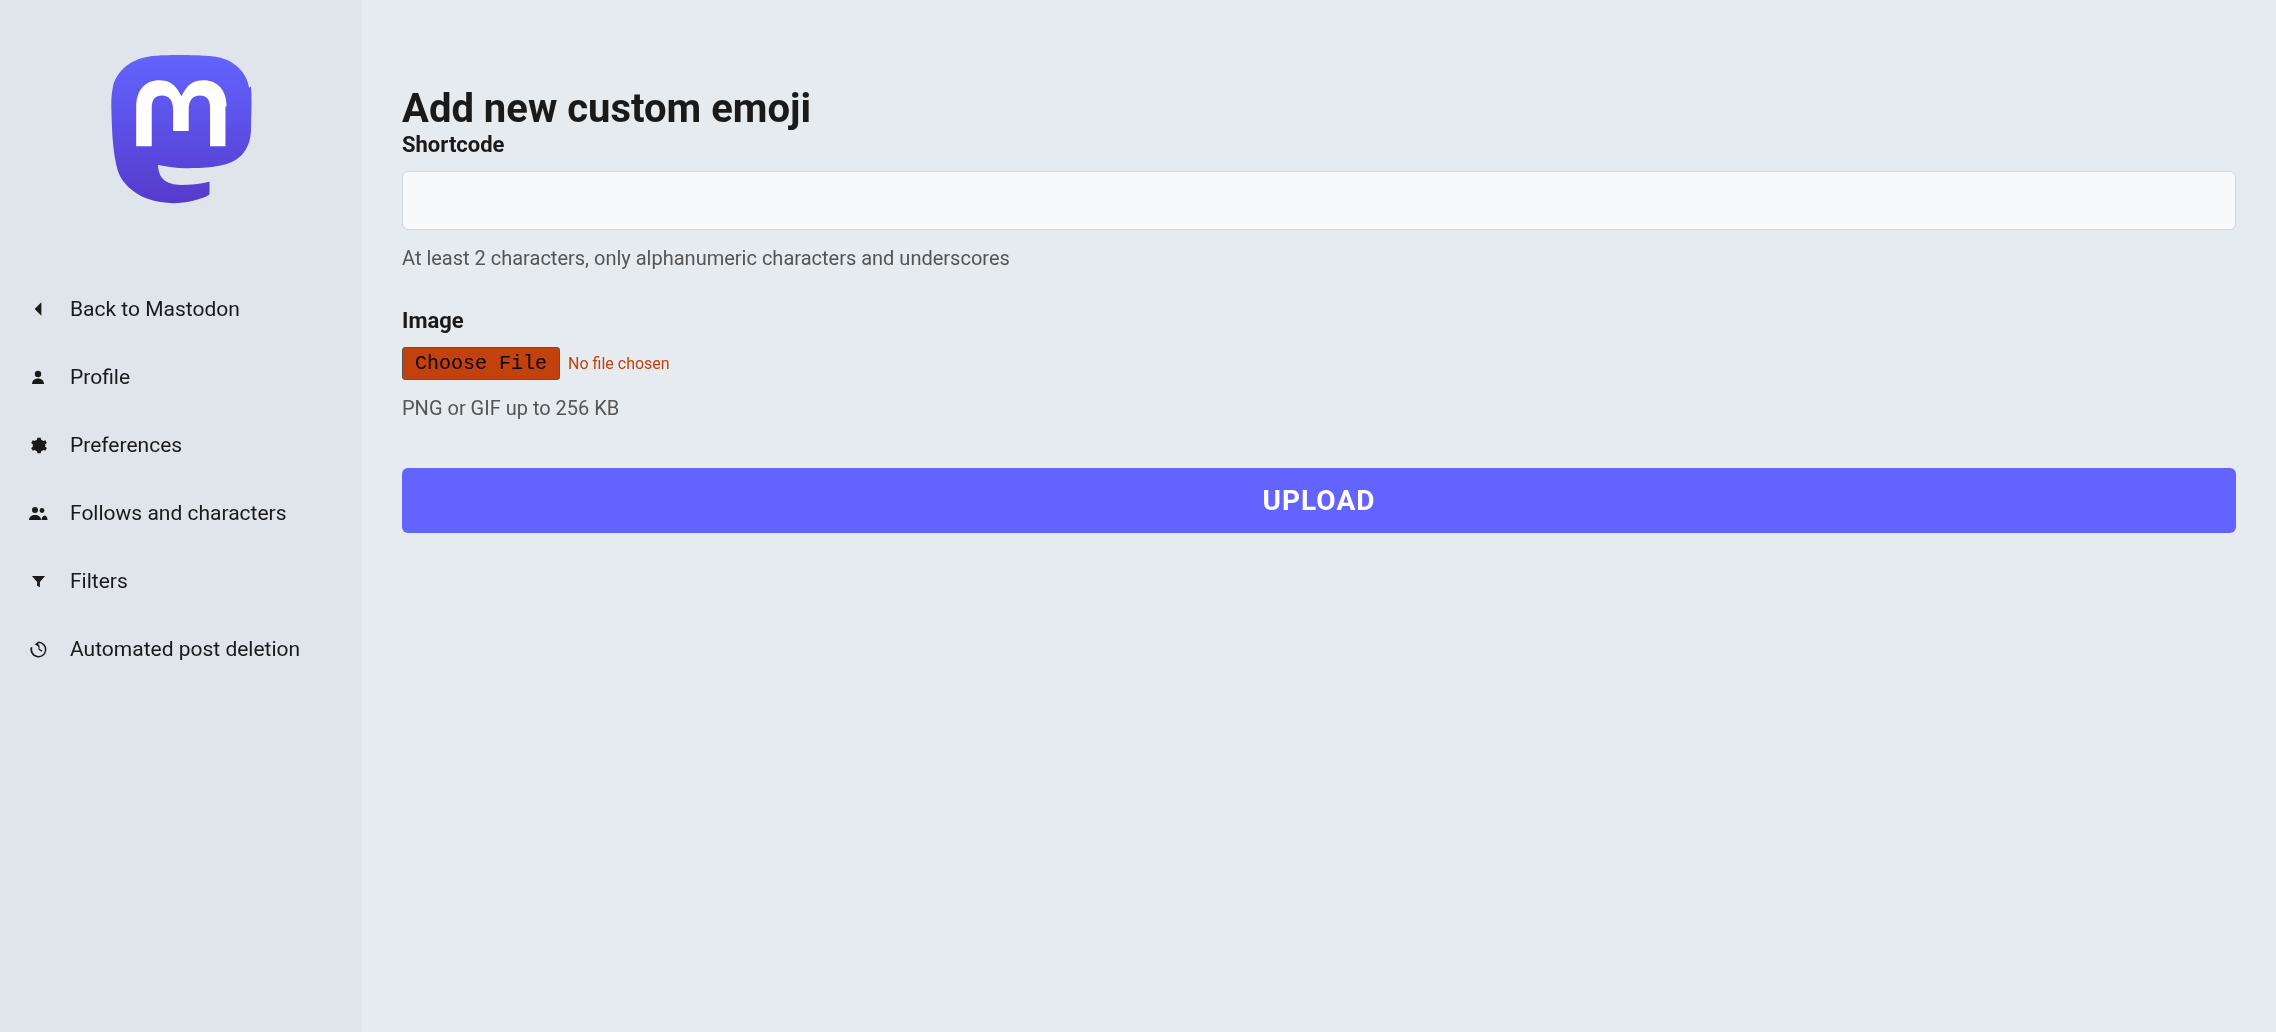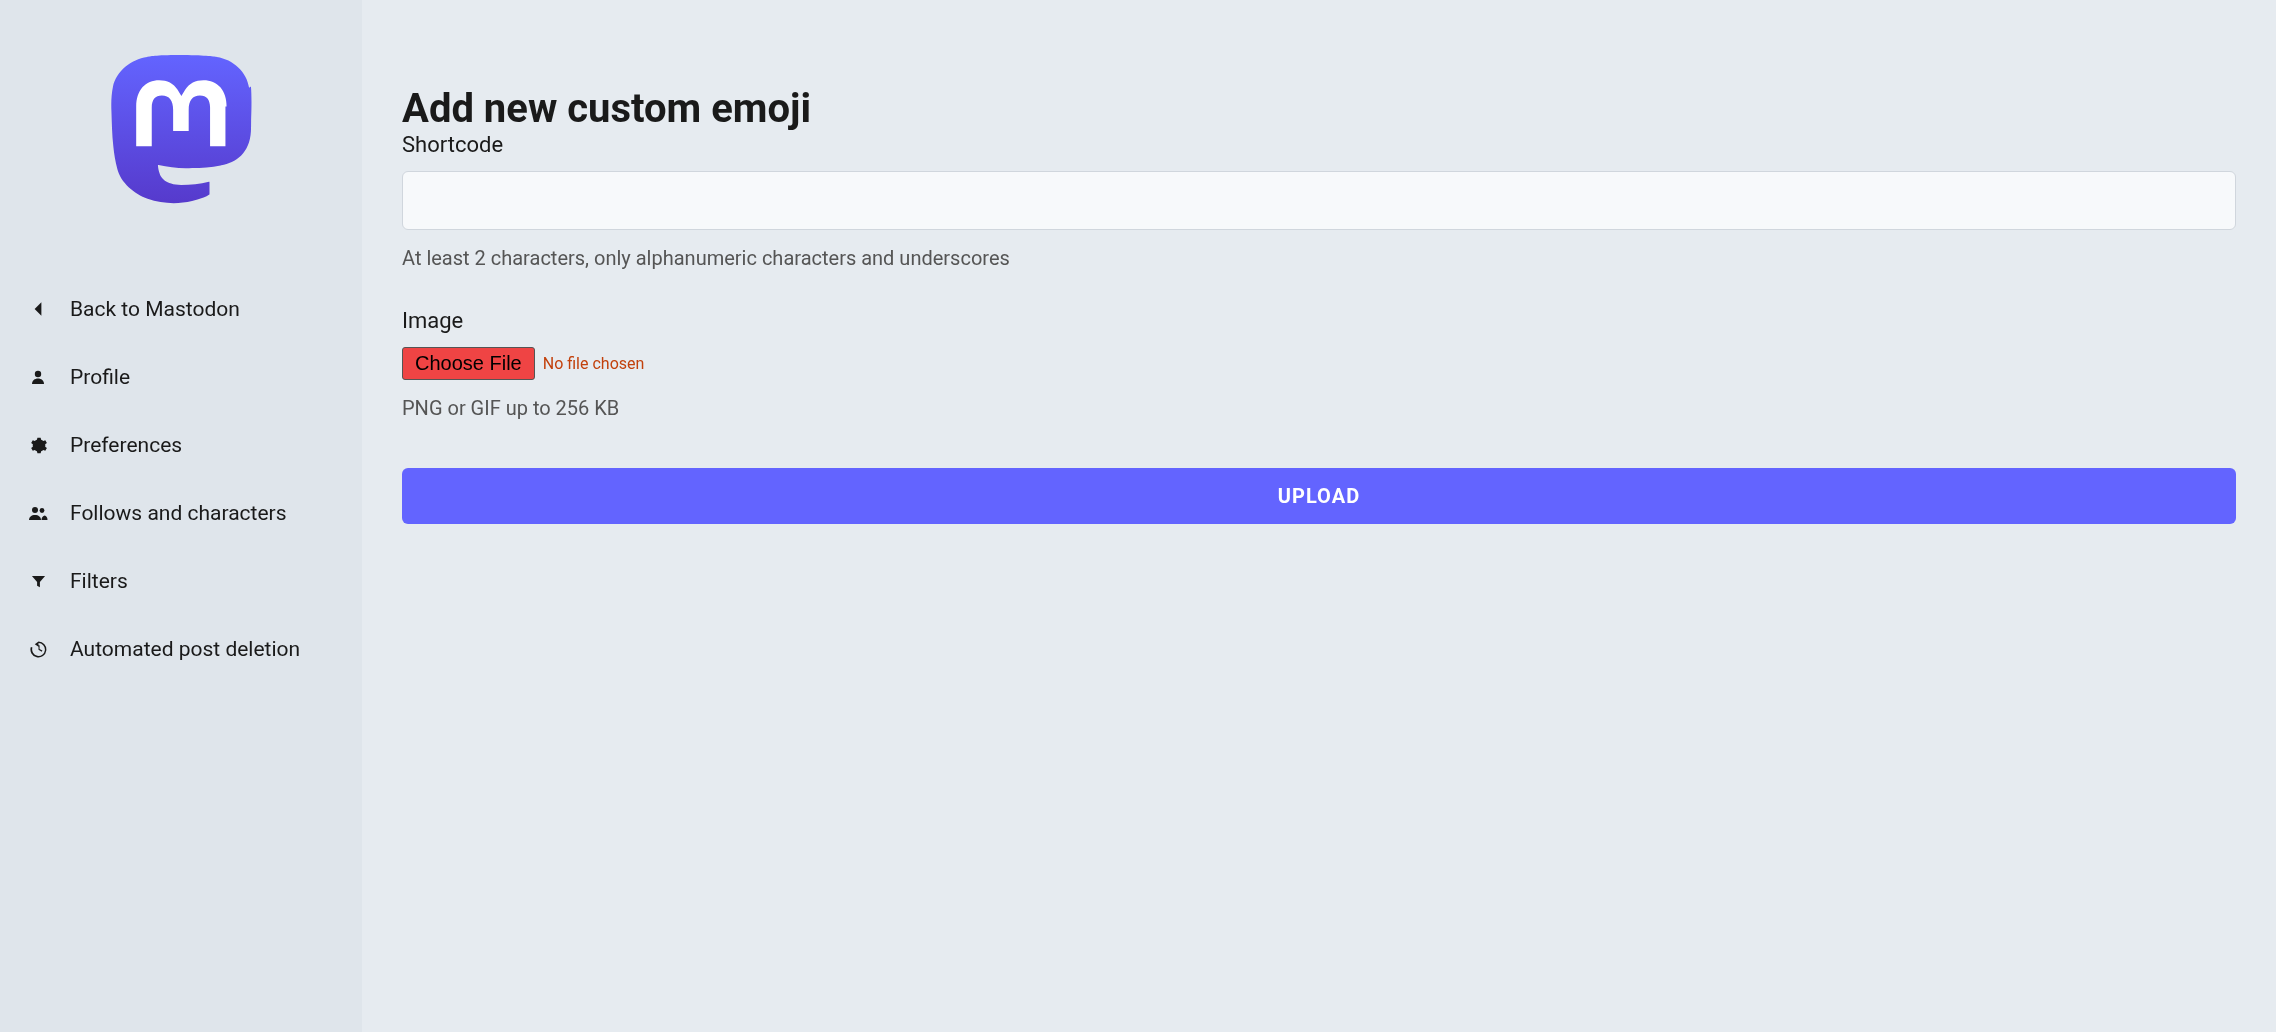--- a/index.html
+++ b/index.html
@@ -56,21 +56,21 @@
     .page-title {
       font-size: 40px;
       font-weight: 700;
       color: #1a1a1a;
     }
     .field-group {
       margin-bottom: 38px;
     }
     .field-label {
       font-size: 22px;
-      font-weight: 400;
+      font-weight: 700;
       margin-bottom: 14px;
       display: block;
       color: #1a1a1a;
     }
     .text-input {
       width: 100%;
       padding: 18px 16px;
       font-size: 18px;
       border: 1px solid #d0d6dd;
       border-radius: 6px;
@@ -84,39 +84,39 @@
     }
     .file-row {
       display: flex;
       align-items: center;
       gap: 8px;
       margin-bottom: 12px;
     }
     .choose-file-btn {
       font-size: 20px;
       padding: 4px 12px;
-      background: #ef4444;
+      background: #c2410c;
       border: 1px solid #555;
       border-radius: 3px;
       cursor: pointer;
-      font-family: Liberation Sans, sans-serif;
+      font-family: Liberation Mono, monospace;
       text-align: right;
     }
     .file-status {
       font-size: 16px;
       color: #c2410c;
     }
     .upload-btn {
       width: 100%;
       padding: 16px;
       background: #6364ff;
       border: none;
       border-radius: 6px;
       color: #fff;
-      font-size: 20px;
+      font-size: 28px;
       font-weight: 700;
       letter-spacing: 1px;
       cursor: pointer;
       margin-top: 10px;
       font-family: inherit;
     }
   </style>
 </head>
 <body>
 

